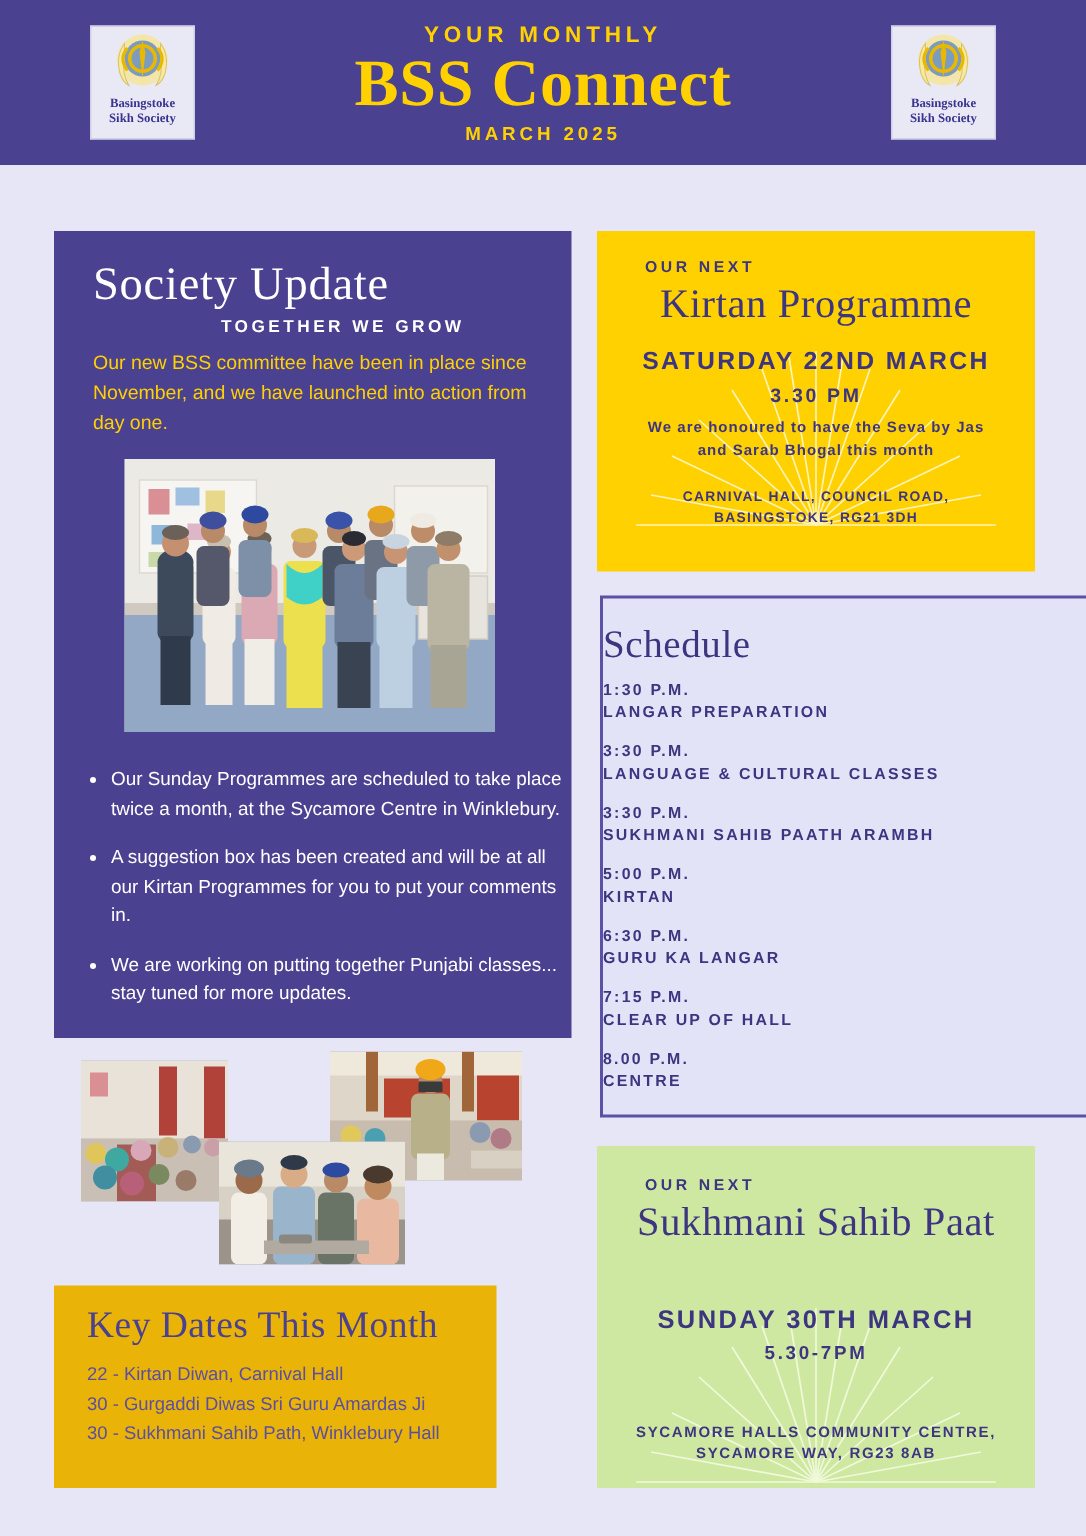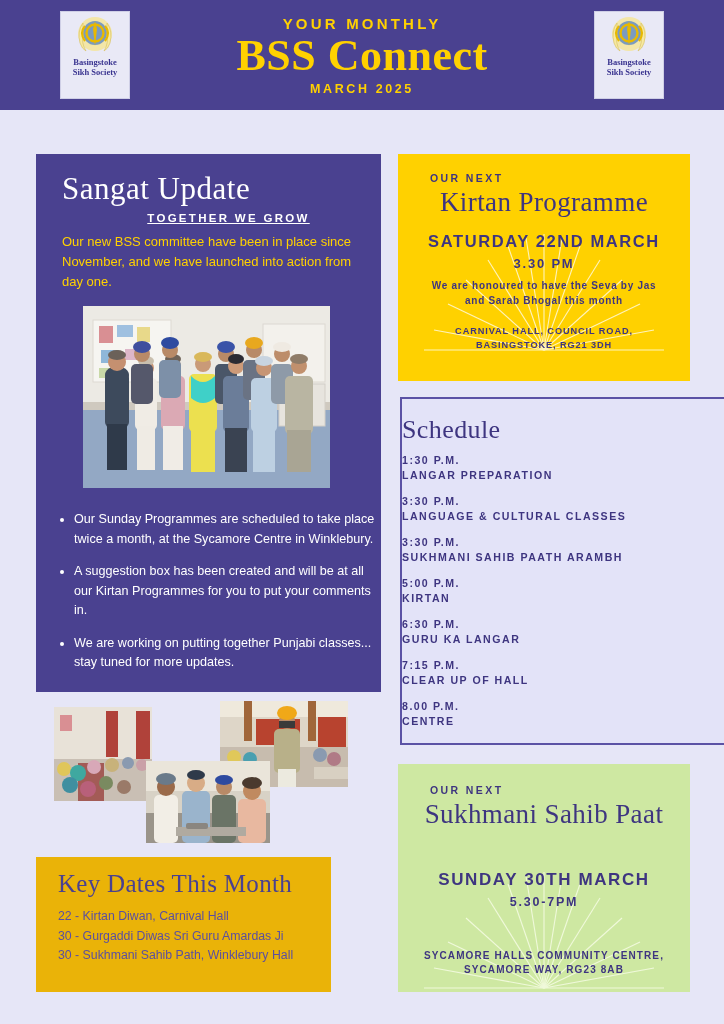--- a/index.html
+++ b/index.html
@@ -21,21 +21,21 @@
     left: 0; top: 0;
     width: 724px; height: 110px;
     background: #4a4190;
     display: flex;
     align-items: center;
     justify-content: space-between;
     padding: 0 60px;
     box-sizing: border-box;
   }
   .logo {
-    width: 70px; height: 88px;
+    width: 70px; height: 76px;
     background: #e9e9f6;
     border: 1px solid #cfcfe6;
     display: flex;
     flex-direction: column;
     align-items: center;
     justify-content: flex-start;
     padding-top: 3px;
     box-sizing: border-box;
     flex: 0 0 auto;
   }
@@ -93,21 +93,20 @@
     letter-spacing: 0.5px;
   }
   .sangat-sub {
     color: #ffffff;
     font-size: 11.5px;
     font-weight: bold;
     letter-spacing: 2.3px;
     text-align: center;
     margin-top: 6px;
     padding-left: 40px;
-    text-decoration: underline;
   }
   .sangat-body {
     color: #ffd100;
     font-size: 13px;
     line-height: 20px;
     margin-top: 8px;
   }
   .committee-photo {
     position: absolute;
     left: 83px; top: 306px;
@@ -313,21 +312,21 @@
       <path d="M32 11 Q38 18 32 26" fill="none" stroke="#e8b900" stroke-width="2.2"></path>
     </svg>
     <div class="logo-text">
       <span>Basingstoke</span><br>
       <span>Sikh Society</span>
     </div>
   </div>
 </div>
 
 <div class="sangat-panel">
-  <div class="sangat-title">Sangat Update</div>
+  <div class="sangat-title">Society Update</div>
   <div class="sangat-sub">TOGETHER WE GROW</div>
   <div class="sangat-body">Our new BSS committee have been in place since November, and we have launched into action from day one.</div>
 </div>
 
 <div class="committee-photo">
   <svg width="247" height="182" viewBox="0 0 247 182">
     <rect width="247" height="182" fill="#e8e4dd"></rect>
     <rect x="0" y="0" width="247" height="96" fill="#eceae4"></rect>
     <rect x="10" y="14" width="78" height="62" fill="#f6f5f1" stroke="#ddd9d2"></rect>
     <rect x="16" y="20" width="14" height="17" fill="#d98f93"></rect>

